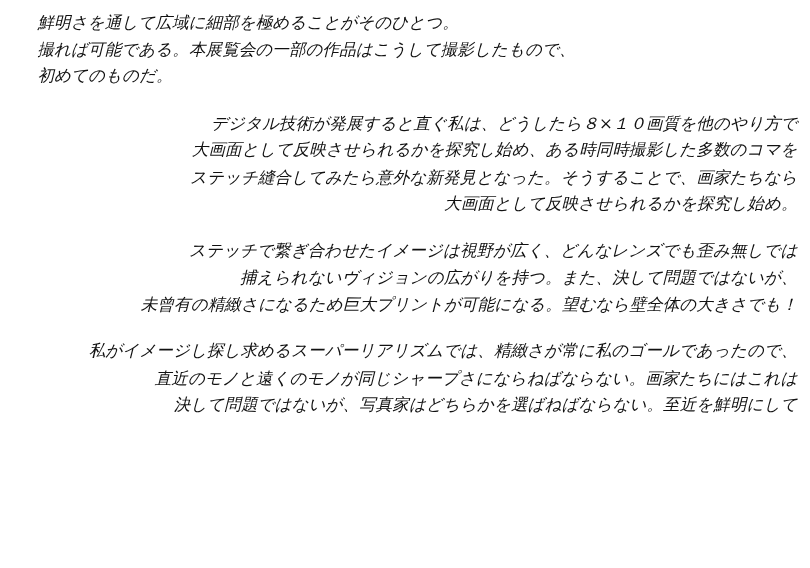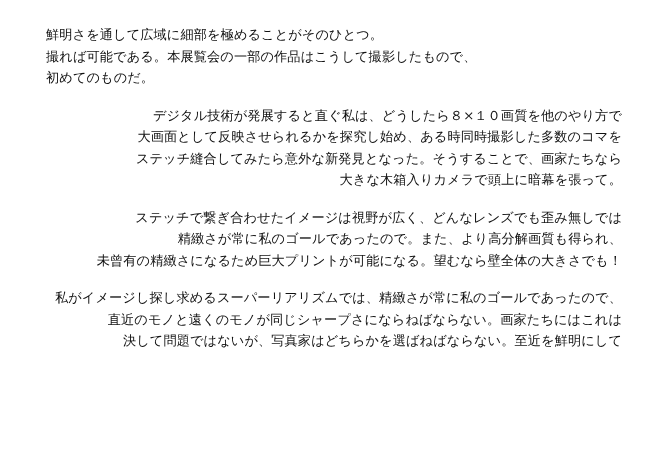--- a/index.html
+++ b/index.html
@@ -15,22 +15,23 @@
     color: #000000;
   }
   .page {
     box-sizing: border-box;
     width: 648px;
     height: 454px;
     padding: 8px 10px 0 30px;
     background: #ffffff;
   }
   .para {
-    margin: 16px;
+    margin: 0;
     padding: 0;
+    font-style: italic;
   }
   .para + .para {
     margin-top: 16px;
     text-align: right;
   }
   .line {
     font-size: 13.2px;
     line-height: 21.5px;
     white-space: pre;
     letter-spacing: 0.1px;
@@ -45,26 +46,26 @@
   <div class="para">
     <div class="line">鮮明さを通して広域に細部を極めることがそのひとつ。</div>
     <div class="line">撮れば可能である。本展覧会の一部の作品はこうして撮影したもので、</div>
     <div class="line">初めてのものだ。</div>
   </div>
 
   <div class="para">
     <div class="line">デジタル技術が発展すると直ぐ私は、どうしたら８×１０画質を他のやり方で</div>
     <div class="line">大画面として反映させられるかを探究し始め、ある時同時撮影した多数のコマを</div>
     <div class="line">ステッチ縫合してみたら意外な新発見となった。そうすることで、画家たちなら</div>
-    <div class="line">大きな木箱入りカメラで頭上に暗幕を張って。</div>
+    <div class="line">大画面として反映させられるかを探究し始め。</div>
   </div>
 
   <div class="para">
     <div class="line">ステッチで繋ぎ合わせたイメージは視野が広く、どんなレンズでも歪み無しでは</div>
-    <div class="line">精緻さが常に私のゴールであったので。また、より高分解画質も得られ、</div>
+    <div class="line">捕えられないヴィジョンの広がりを持つ。また、決して問題ではないが、</div>
     <div class="line">未曾有の精緻さになるため巨大プリントが可能になる。望むなら壁全体の大きさでも！</div>
   </div>
 
   <div class="para">
     <div class="line">私がイメージし探し求めるスーパーリアリズムでは、精緻さが常に私のゴールであったので、</div>
     <div class="line">直近のモノと遠くのモノが同じシャープさにならねばならない。画家たちにはこれは</div>
     <div class="line">決して問題ではないが、写真家はどちらかを選ばねばならない。至近を鮮明にして</div>
   </div>
 
 </div>

